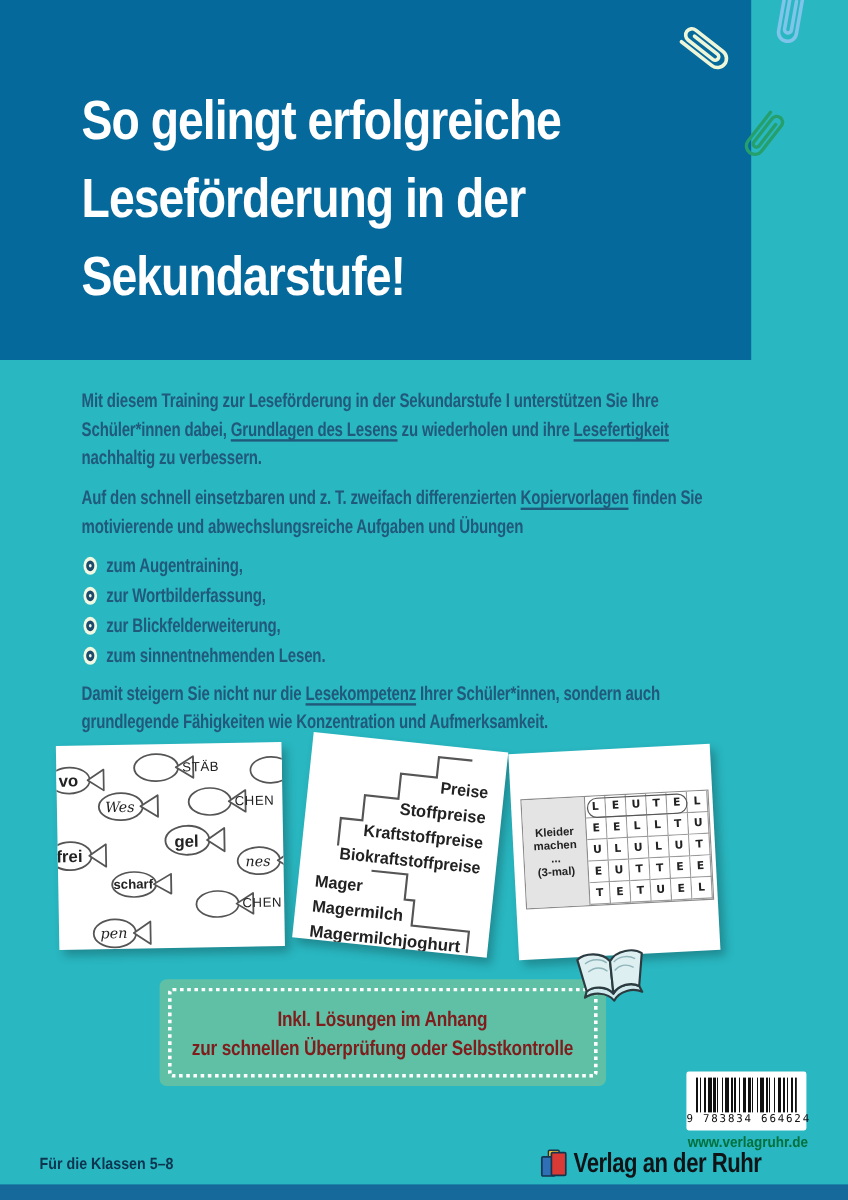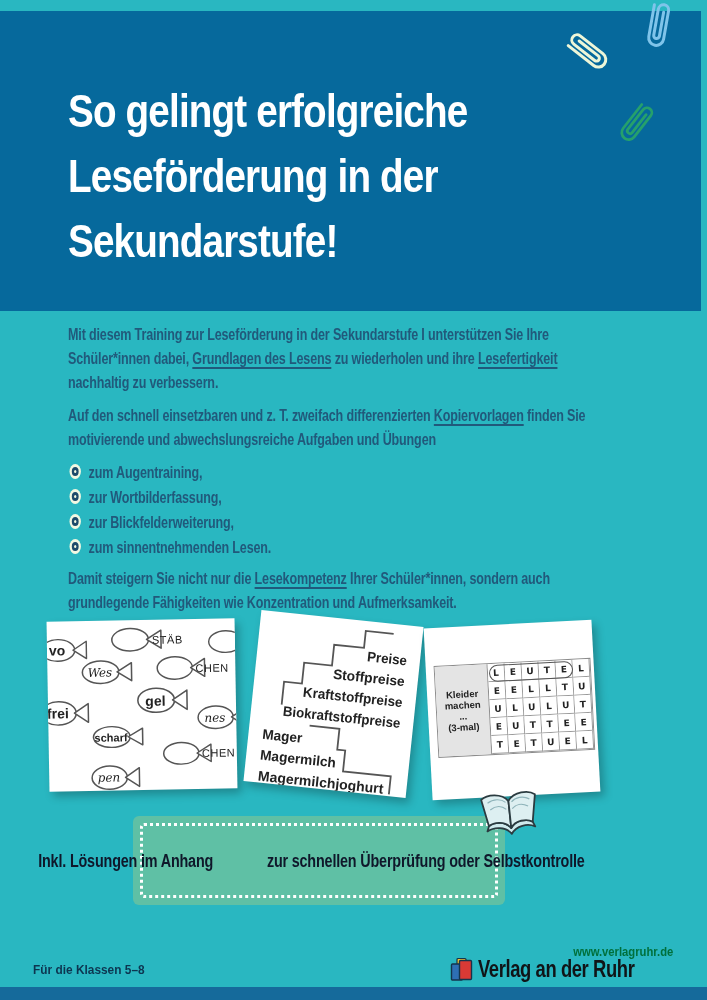--- a/index.html
+++ b/index.html
@@ -1,20 +1,20 @@
 <!DOCTYPE html>
 <html><head>
 <meta charset="utf-8">
 <style>
   html,body{margin:0;padding:0;background:#555;}
   .page{position:relative;width:707px;height:1000px;overflow:hidden;
         background:#29b7c1;font-family:"Liberation Sans",sans-serif;}
 
   
-  .header{position:absolute;left:0;top:0;width:701px;height:300px;background:#06699c;margin-top:11px;}
+  .header{position:absolute;left:0;top:0;width:626px;height:300px;background:#06699c;}
   .title{position:absolute;left:68px;top:68px;color:#ffffff;font-weight:bold;
          font-size:46px;line-height:65px;letter-spacing:-1px;white-space:nowrap;
          transform:scaleX(.84);transform-origin:left top;}
   .clip{position:absolute;}
 
   
   .copy{position:absolute;left:68px;top:322px;width:700px;color:#21597b;
         font-size:16.5px;line-height:24px;font-weight:bold;letter-spacing:-.2px;
         transform:scaleX(.76);transform-origin:left top;}
   .copy p{margin:0 0 9px 0;}
@@ -51,22 +51,22 @@
   .ws-cell{border-right:1px solid #9a9a9a;border-bottom:1px solid #9a9a9a;background:#fff;
            display:flex;align-items:center;justify-content:center;
            font-family:"DejaVu Sans",sans-serif;font-size:9px;font-weight:bold;color:#222;}
   .ws-oval{position:absolute;left:1px;top:1px;width:82px;height:15px;
            border:1.5px solid #555;border-radius:9px;}
 
   
   .sol-box{position:absolute;left:133px;top:816px;width:372px;height:89px;
            background:#5fc0a5;border-radius:6px;}
   .sol-inner{position:absolute;inset:7px;border:3px dotted #ffffff;border-radius:4px;
-             display:flex;flex-direction:row;align-items:center;justify-content:center;
-             color:#0f172a;font-weight:bold;font-size:17.5px;line-height:24px;
+             display:flex;flex-direction:column;align-items:center;justify-content:center;
+             color:#7f1d1d;font-weight:bold;font-size:17.5px;line-height:24px;
              letter-spacing:-.2px;}
   .sol-inner div{transform:scaleX(.82);white-space:nowrap;}
   .book-ico{position:absolute;left:478px;top:788px;transform:rotate(-6deg);}
 
   
   .barcode-box{position:absolute;left:572px;top:893px;width:100px;height:49px;background:#ffffff;
                border-radius:2px;}
   .bars{margin:5px 8px 0 8px;height:29px;
         background:repeating-linear-gradient(90deg,#101010 0 2px,#fff 2px 3px,#101010 3px 4px,
           #fff 4px 7px,#101010 7px 8px,#fff 8px 10px,#101010 10px 13px,#fff 13px 14.5px);}
@@ -214,21 +214,21 @@
         </svg>
       <span class="f-outl">scharf</span>
       </div>
     <div class="fish" style="left:113px;top:121px;width:52px;height:26px;">
       <svg viewBox="0 0 56 30" preserveAspectRatio="none">
           <ellipse cx="21" cy="15" rx="19" ry="12.5" fill="#fff" stroke="#555" stroke-width="1.6"></ellipse>
           <path d="M38 15 L53 5 L53 25 Z" fill="#fff" stroke="#555" stroke-width="1.6" stroke-linejoin="round"></path>
         </svg>
       <span class="f-caps">CHEN</span>
       </div>
-    <div class="fish" style="left:41px;top:143px;width:52px;height:28px;">
+    <div class="fish" style="left:27px;top:143px;width:52px;height:28px;">
       <svg viewBox="0 0 56 30" preserveAspectRatio="none">
           <ellipse cx="21" cy="15" rx="19" ry="12.5" fill="#fff" stroke="#555" stroke-width="1.6"></ellipse>
           <path d="M38 15 L53 5 L53 25 Z" fill="#fff" stroke="#555" stroke-width="1.6" stroke-linejoin="round"></path>
         </svg>
       <span class="f-ital">pen</span>
       </div>
   </div>
 
   <div class="card card-stairs">
     <svg class="stairs-svg" width="163" height="172" viewBox="0 0 163 172">
@@ -299,20 +299,24 @@
   <div class="book-ico">
     <svg width="64" height="52" viewBox="0 0 64 52">
       <path d="M32 40 C27 33 16 32 10 36 L8 41 C15 37 27 38 32 46 C37 38 49 37 56 41 L54 36 C48 32 37 33 32 40 Z" fill="#cfe9ec" stroke="#2b3b40" stroke-width="1.8" stroke-linejoin="round"></path>
       <path d="M32 13 C26 4 11 4 5 9 L10 36 C16 32 27 33 32 40 Z" fill="#ddeff1" stroke="#2b3b40" stroke-width="1.8" stroke-linejoin="round"></path>
       <path d="M32 13 C38 4 53 4 59 9 L54 36 C48 32 37 33 32 40 Z" fill="#ddeff1" stroke="#2b3b40" stroke-width="1.8" stroke-linejoin="round"></path>
       <path d="M11 13 C17 9 25 10 29 14 M13 20 C19 16 25 17 29 21" fill="none" stroke="#8fb4ba" stroke-width="1.2"></path>
       <path d="M53 13 C47 9 39 10 35 14 M51 20 C45 16 39 17 35 21" fill="none" stroke="#8fb4ba" stroke-width="1.2"></path>
     </svg>
   </div>
 
+  <div class="barcode-box">
+    <div class="bars"></div>
+    <div class="bar-num">9 783834 664624</div>
+  </div>
   <div class="website">www.verlagruhr.de</div>
   <div class="logo-row">
     <svg width="24" height="28" viewBox="0 0 24 28">
       <rect x="7" y="2.5" width="9" height="8" fill="#f2c230" stroke="#14354d" stroke-width="1.2" rx="1"></rect>
       <rect x="1.5" y="8" width="11" height="16" fill="#2e6fb5" stroke="#14354d" stroke-width="1.4" rx="1"></rect>
       <rect x="9.5" y="4.5" width="12" height="19" fill="#d93a35" stroke="#14354d" stroke-width="1.4" rx="1"></rect>
     </svg>
     <span class="logo-text">Verlag an der Ruhr</span>
   </div>
   <div class="classes">Für die Klassen 5–8</div>

